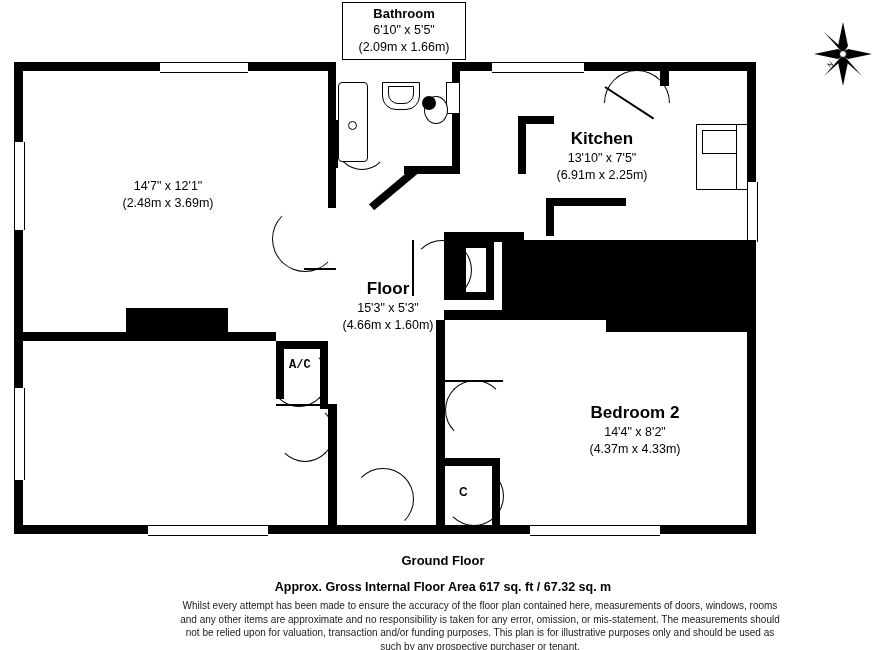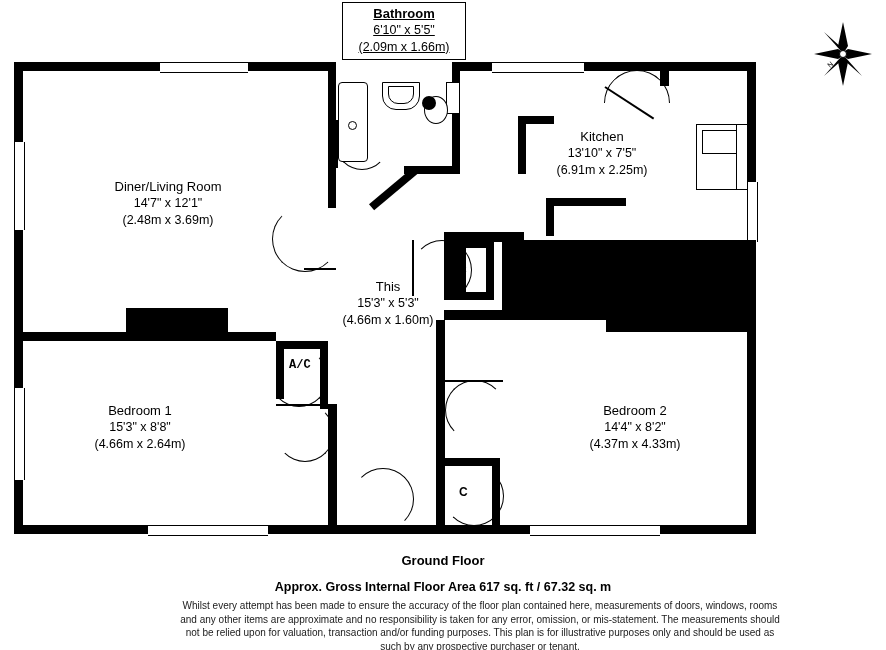--- a/index.html
+++ b/index.html
@@ -8,32 +8,31 @@
     background:#ffffff;
     font-family:"Liberation Sans", sans-serif;
     color:#000;
     position:relative;
     overflow:hidden;
   }
   .stage{position:absolute;left:0;top:0;width:886px;height:650px;}
 
   
   .room-label{position:absolute;text-align:center;line-height:1.32;}
-  .room-label .rname{font-weight:normal;font-size:13px;}
+  .room-label .rname{font-weight:bold;font-size:17px;}
   .room-label .rdim{font-size:12.5px;}
 
   
   .callout{
     position:absolute;
     border:1px solid #000;
     background:#fff;
     text-align:center;
     padding:2px 6px 4px 6px;
     line-height:1.32;
-    text-decoration:underline;
   }
   .callout .rname{font-weight:bold;font-size:13px;}
   .callout .rdim{font-size:12.5px;}
 
   
   .wall{position:absolute;background:#000;}
   
   .win{position:absolute;background:#fff;border-top:1px solid #000;border-bottom:1px solid #000;}
   .winv{position:absolute;background:#fff;border-left:1px solid #000;border-right:1px solid #000;}
 
@@ -140,35 +139,34 @@
   <div class="fx" style="left:736px;top:124px;width:10px;height:64px;"></div>
 
   <div class="wall" style="left:502px;top:240px;width:254px;height:70px;"></div>
   <div class="wall" style="left:606px;top:310px;width:150px;height:22px;"></div>
   <div class="wall" style="left:444px;top:240px;width:22px;height:60px;"></div>
   <div class="wall" style="left:444px;top:310px;width:166px;height:10px;"></div>
   <div class="wall" style="left:466px;top:232px;width:58px;height:10px;"></div>
   <div class="wall" style="left:444px;top:232px;width:22px;height:10px;"></div>
 
   <div class="room-label" style="left:60px;top:178px;width:216px;">
-    <div class="rname">Diner/Living Room</div>
     <div class="rdim">14'7" x 12'1"</div>
     <div class="rdim">(2.48m x 3.69m)</div>
   </div>
 
   <div class="wall" style="left:328px;top:194px;width:8px;height:14px;"></div>
 
   <div class="arc" style="left:272px;top:206px;width:64px;height:64px;border-color:#000;border-top-color:transparent;border-right-color:transparent;"></div>
   <div class="doorline" style="left:304px;top:268px;width:32px;height:2px;"></div>
 
   <div class="wall" style="left:14px;top:332px;width:262px;height:9px;"></div>
   <div class="wall" style="left:126px;top:308px;width:102px;height:24px;"></div>
 
   <div class="room-label" style="left:320px;top:278px;width:136px;">
-    <div class="rname">This</div>
+    <div class="rname">Floor</div>
     <div class="rdim">15'3" x 5'3"</div>
     <div class="rdim">(4.66m x 1.60m)</div>
   </div>
 
   <div class="wall" style="left:436px;top:320px;width:9px;height:214px;"></div>
 
   <div class="wall" style="left:328px;top:404px;width:9px;height:124px;"></div>
 
   <div class="wall" style="left:444px;top:240px;width:50px;height:8px;"></div>
   <div class="wall" style="left:486px;top:240px;width:8px;height:60px;"></div>
@@ -185,25 +183,20 @@
 
   <div class="arc" style="left:276px;top:404px;width:56px;height:56px;border-color:#000;border-top-color:transparent;border-left-color:transparent;"></div>
   <div class="doorline" style="left:276px;top:404px;width:56px;height:2px;"></div>
 
   <div class="arc" style="left:352px;top:468px;width:60px;height:60px;border-color:#000;border-bottom-color:transparent;border-left-color:transparent;"></div>
   <div class="doorline" style="left:352px;top:526px;width:60px;height:2px;"></div>
 
   <div class="arc" style="left:445px;top:380px;width:58px;height:58px;border-color:#000;border-bottom-color:transparent;border-right-color:transparent;"></div>
   <div class="doorline" style="left:445px;top:380px;width:58px;height:2px;"></div>
 
-  <div class="room-label" style="left:52px;top:402px;width:176px;">
-    <div class="rname">Bedroom 1</div>
-    <div class="rdim">15'3" x 8'8"</div>
-    <div class="rdim">(4.66m x 2.64m)</div>
-  </div>
 
   <div class="room-label" style="left:540px;top:402px;width:190px;">
     <div class="rname">Bedroom 2</div>
     <div class="rdim">14'4" x 8'2"</div>
     <div class="rdim">(4.37m x 4.33m)</div>
   </div>
 
   <div class="wall" style="left:444px;top:458px;width:56px;height:8px;"></div>
   <div class="wall" style="left:492px;top:458px;width:8px;height:68px;"></div>
   <div class="arc" style="left:444px;top:466px;width:58px;height:58px;border-color:#000;border-top-color:transparent;border-left-color:transparent;"></div>

